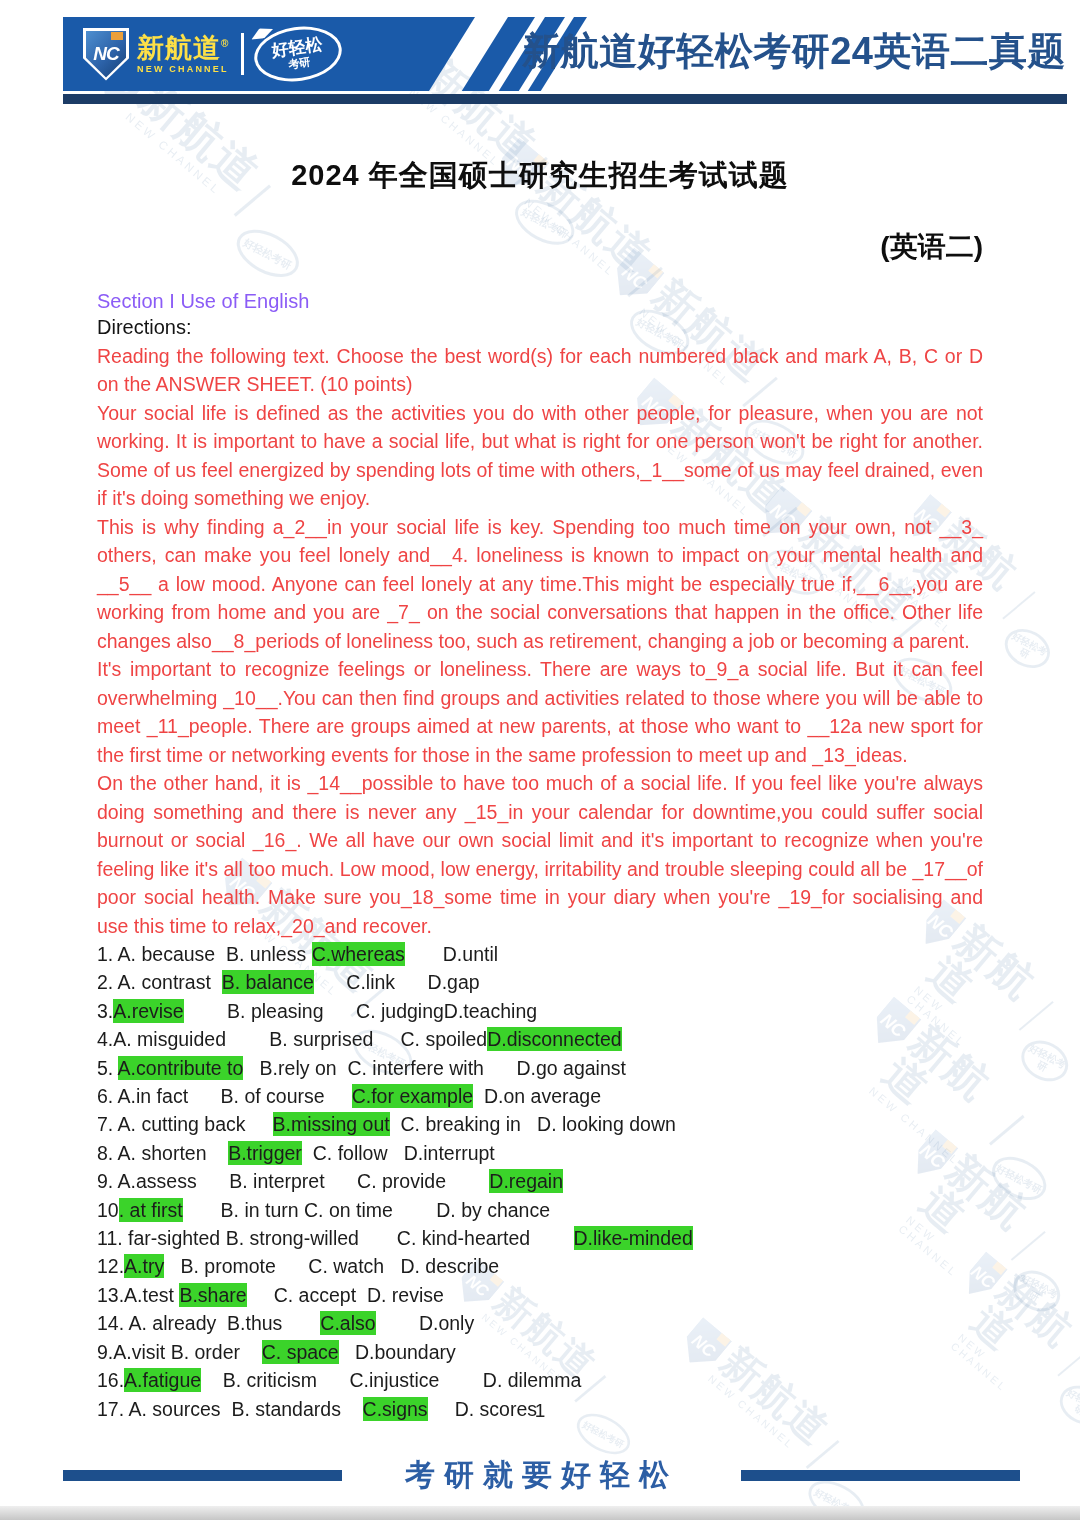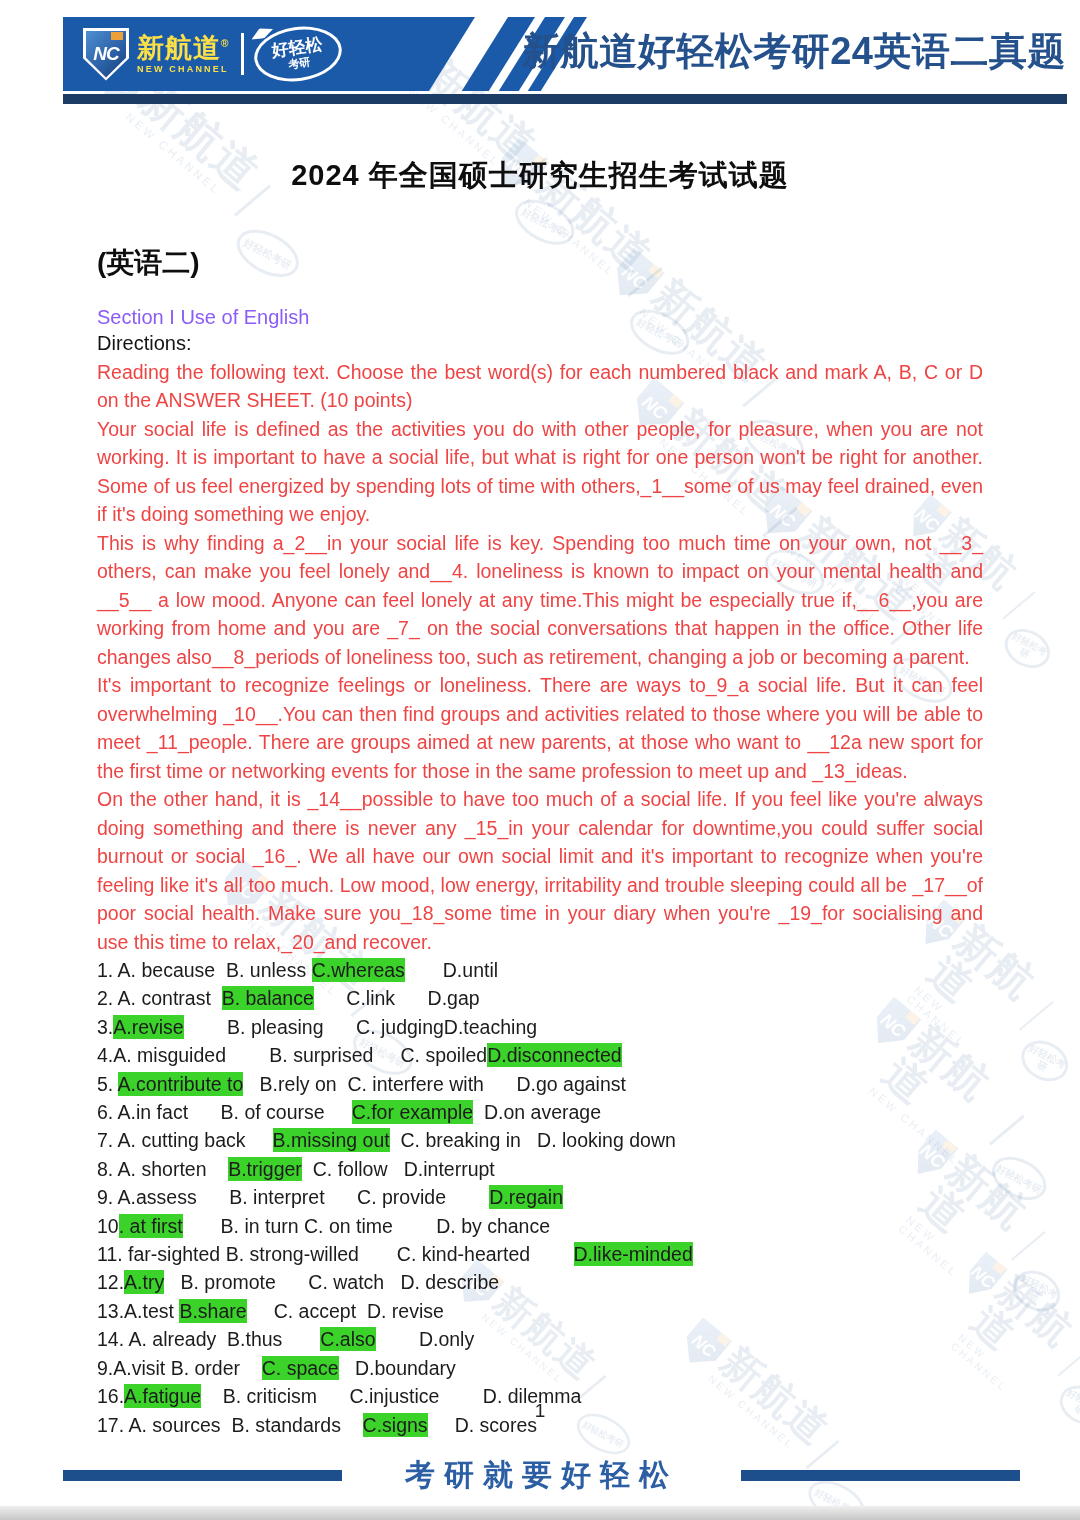--- a/index.html
+++ b/index.html
@@ -60,21 +60,21 @@
   .stripe{position:absolute;top:17px;height:74px;background:var(--banner-blue);
     transform:skewX(-32deg);transform-origin:top left;}
   .s1{left:508px;width:27px;} .s2{left:545px;width:20px;} .s3{left:574px;width:13px;}
   .header-title{position:absolute;top:26px;right:14px;margin:0;font-size:38px;font-weight:800;
     color:var(--header-title);letter-spacing:.5px;white-space:nowrap;}
   .header-rule{position:absolute;top:94px;left:63px;right:13px;height:10px;background:var(--navy-rule);}
 
   
   .main{position:absolute;top:104px;left:97px;width:886px;z-index:1;}
   .doc-title{margin:52px 0 0;text-align:center;font-size:29px;font-weight:800;color:#0e0e0e;letter-spacing:1px;}
-  .doc-subtitle{margin:48px 0 0;text-align:left;font-size:28px;font-weight:800;color:#0e0e0e;}
+  .doc-subtitle{margin:32px 0 0;text-align:right;font-size:28px;font-weight:800;color:#0e0e0e;}
   .section-heading{margin:24px 0 0;font-size:20px;color:#8b5cf6;}
   .directions{margin:0;font-size:20px;color:#141414;line-height:28.5px;}
   .body-text{margin:0;font-size:19.5px;line-height:28.5px;text-align:justify;color:#ef4444;}
   .q-line{font-size:19.5px;line-height:28.4px;white-space:pre-wrap;color:#1c1c1c;}
   .hl{background:var(--highlight-green);padding:1px 0;}
 
   
   .page-number{position:absolute;top:1400px;left:0;right:0;text-align:center;font-size:19px;color:#222;z-index:1;}
   .footer{position:absolute;top:1455px;left:63px;right:60px;display:flex;align-items:center;gap:63px;z-index:1;}
   .bar{height:11px;background:var(--footer-blue);flex:1;}

